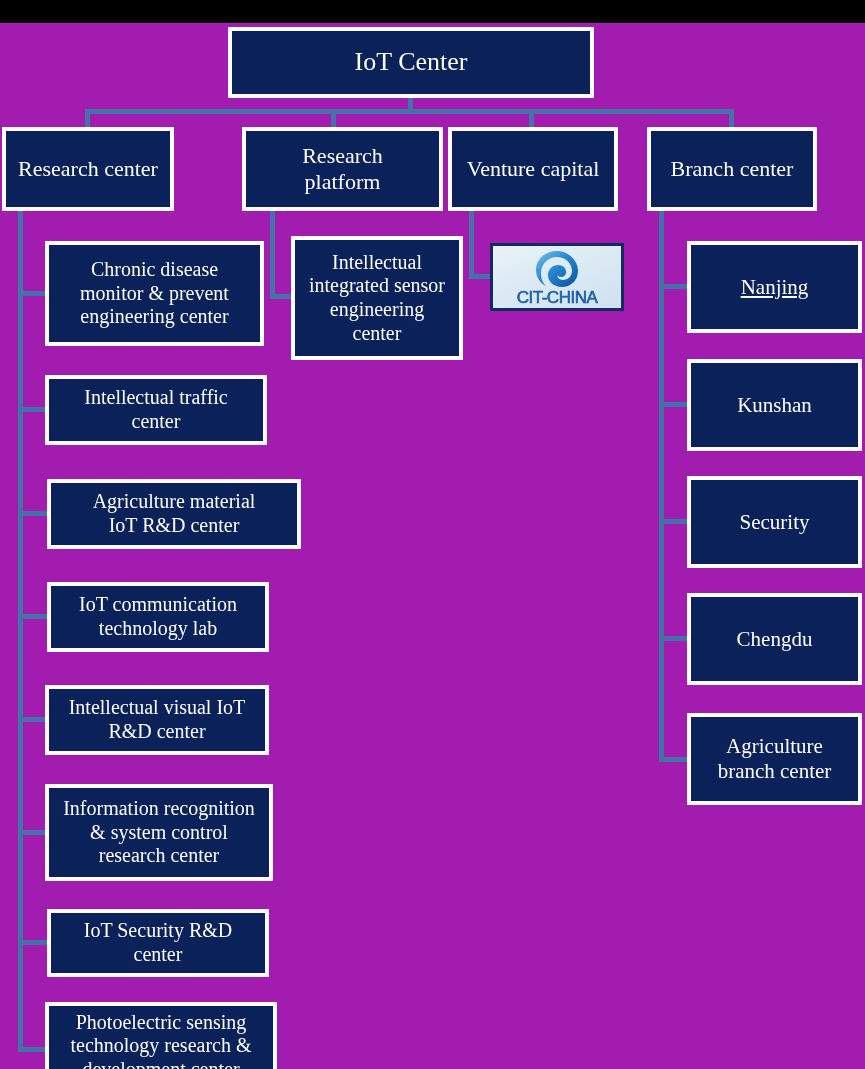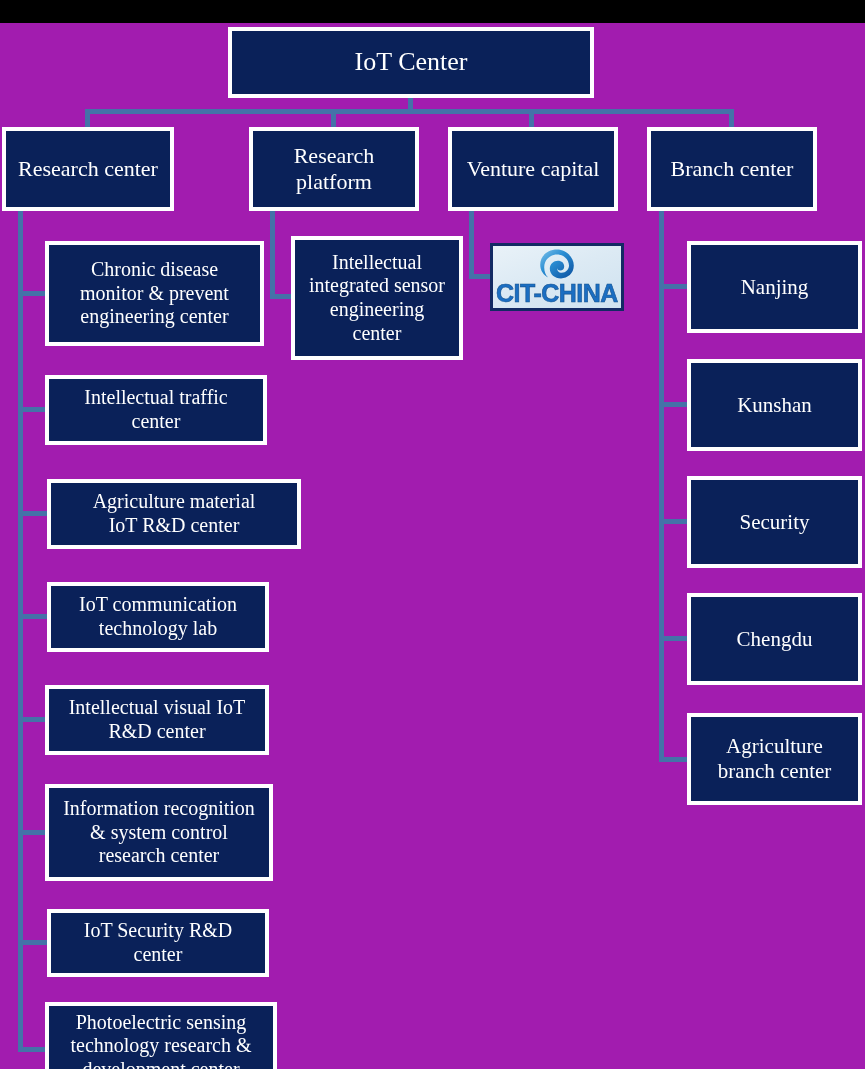--- a/index.html
+++ b/index.html
@@ -58,22 +58,22 @@
     justify-content: center;
     overflow: hidden;
   }
   .logo-mark {
     width: 46px;
     height: 40px;
     margin-top: 2px;
   }
   .logo-text {
     font-family: "Liberation Sans", "DejaVu Sans", sans-serif;
-    font-weight: bold;
-    font-size: 25px;
+    font-weight: normal;
+    font-size: 17px;
     letter-spacing: -0.5px;
     color: #1b6ec2;
     -webkit-text-stroke: 0.6px #15528f;
     margin-top: -1px;
   }
 </style>
 </head>
 <body>
 
 <div id="canvas">
@@ -108,21 +108,21 @@
   <div class="conn" style="left:659px; top:613px; width:32px; height:5px;"></div>
   <div class="conn" style="left:659px; top:734px; width:32px; height:5px;"></div>
 
   <div class="node root-node" style="left:228px; top:4px; width:366px; height:71px;">
     <span class="lbl">IoT Center</span>
   </div>
 
   <div class="node lvl2-node" style="left:2px; top:104px; width:172px; height:84px;">
     <span class="lbl">Research center</span>
   </div>
-  <div class="node lvl2-node" style="left:249px; top:104px; width:170px; height:84px;">
+  <div class="node lvl2-node" style="left:242px; top:104px; width:201px; height:84px;">
     <span class="lbl">Research
 platform</span>
   </div>
   <div class="node lvl2-node" style="left:448px; top:104px; width:170px; height:84px;">
     <span class="lbl">Venture capital</span>
   </div>
   <div class="node lvl2-node" style="left:647px; top:104px; width:170px; height:84px;">
     <span class="lbl">Branch center</span>
   </div>
 
@@ -183,21 +183,21 @@
                C29 16 32 19 32 23 C32 26 30 28 27 28
                C25 28 23 27 23 25
                C23 28 25 31 29 31 C34 31 38 27 38 22
                C38 14 31 8 23 8
                C14 8 7 15 7 24 C7 30 9 34 12 37
                C6 34 2 28 2 21 C2 10 11 2 23 2 Z" fill="url(#swirlGrad)"></path>
     </svg>
     <span class="logo-text">CIT-CHINA</span>
   </div>
 
-  <div class="node branch-node" style="left:687px; top:218px; width:175px; height:92px;">
+  <div class="node branch-node" style="left:687px; top:218px; width:175px; height:92px;text-decoration:underline;">
     <span class="lbl">Nanjing</span>
   </div>
   <div class="node branch-node" style="left:687px; top:336px; width:175px; height:92px;">
     <span class="lbl">Kunshan</span>
   </div>
   <div class="node branch-node" style="left:687px; top:453px; width:175px; height:92px;">
     <span class="lbl">Security</span>
   </div>
   <div class="node branch-node" style="left:687px; top:570px; width:175px; height:92px;">
     <span class="lbl">Chengdu</span>

